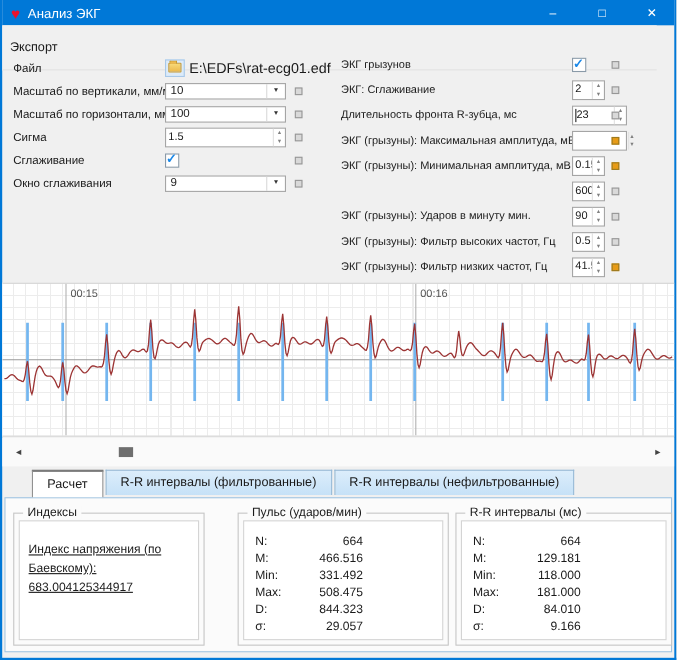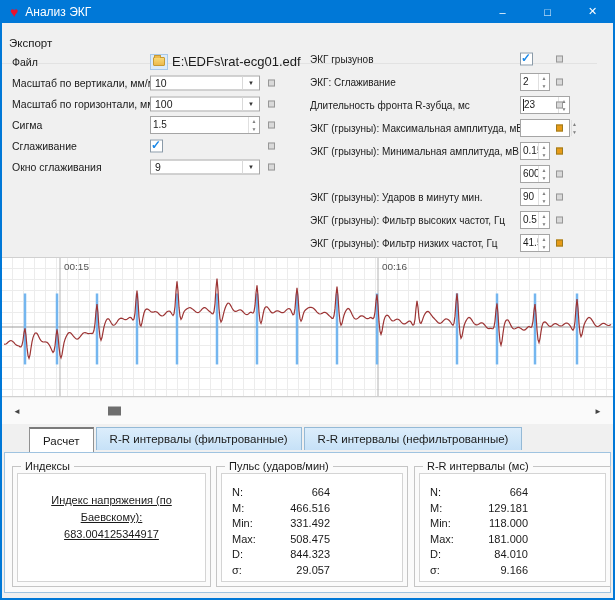--- a/index.html
+++ b/index.html
@@ -76,21 +76,21 @@
   .tab.active{height:25px;background:#fff;border:1px solid #919191;border-bottom:none;
     border-top:2px solid #7a7a7a;position:relative;z-index:2;}
   
   .tabpanel{position:absolute;top:452px;left:2px;right:2px;bottom:5px;background:#fbfbfb;
     border:1px solid #9fc3e0;}
   .group{position:absolute;top:13px;height:121px;border:1px solid #c5c5c5;}
   .group-label{position:absolute;top:-7px;left:8px;background:#fbfbfb;padding:0 4px;
     font-size:11px;white-space:nowrap;}
   .group-inner{position:absolute;left:4px;right:4px;top:6px;bottom:4px;background:#fff;
     border:1px solid #d4d4d4;overflow:hidden;}
-  .g-indexes{left:7px;width:199px;text-align:center;}
+  .g-indexes{left:7px;width:174px;}
   .g-pulse{left:211px;width:192px;}
   .g-rr{left:409px;width:197px;}
   .idx-text{padding:18px 8px 0 8px;font-size:11px;line-height:17px;text-decoration:underline;}
   .stats{display:grid;grid-template-columns:36px 62px;row-gap:3.5px;padding:12px 0 0 10px;font-size:11px;}
   .stat-label{text-align:left;}
   .stat-value{text-align:right;}
 </style>
 </head>
 <body>
 

